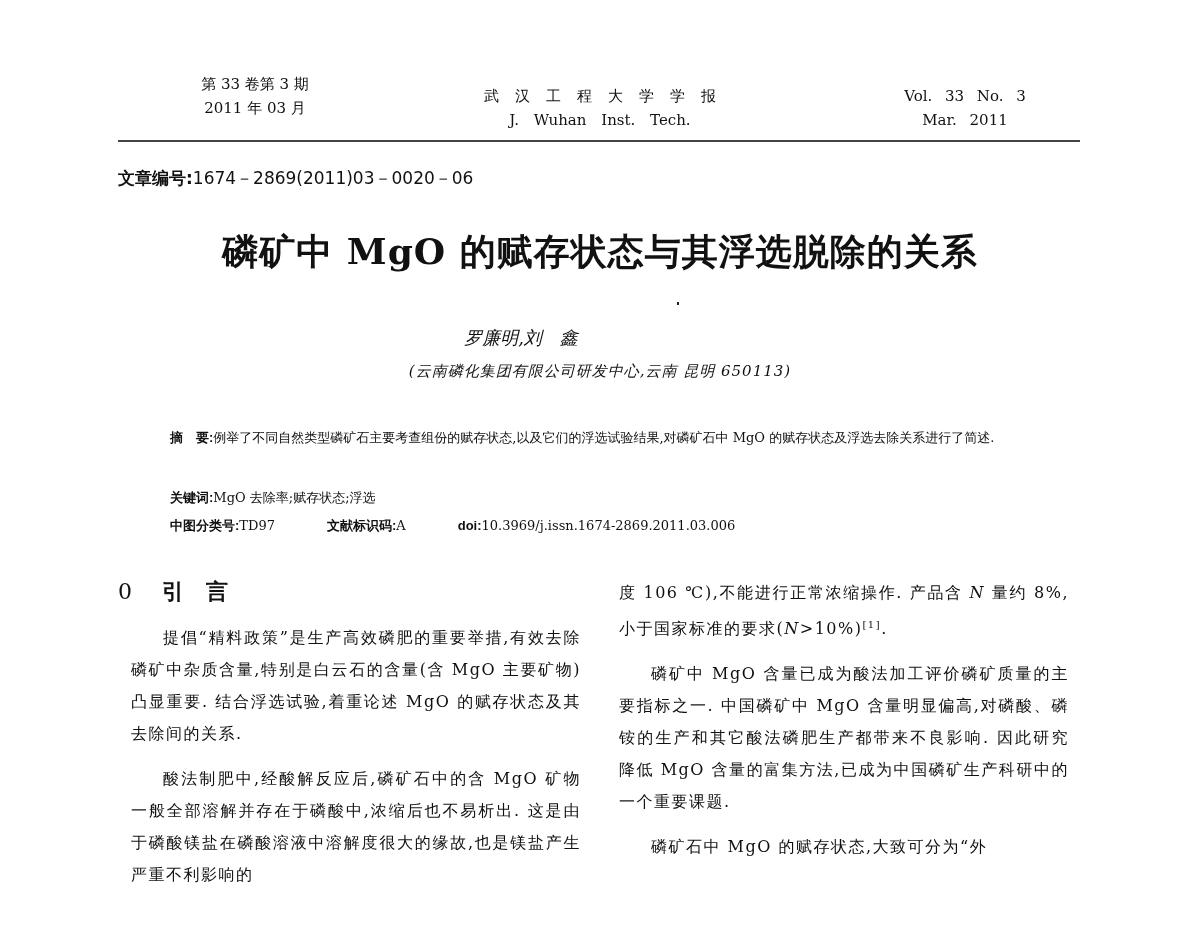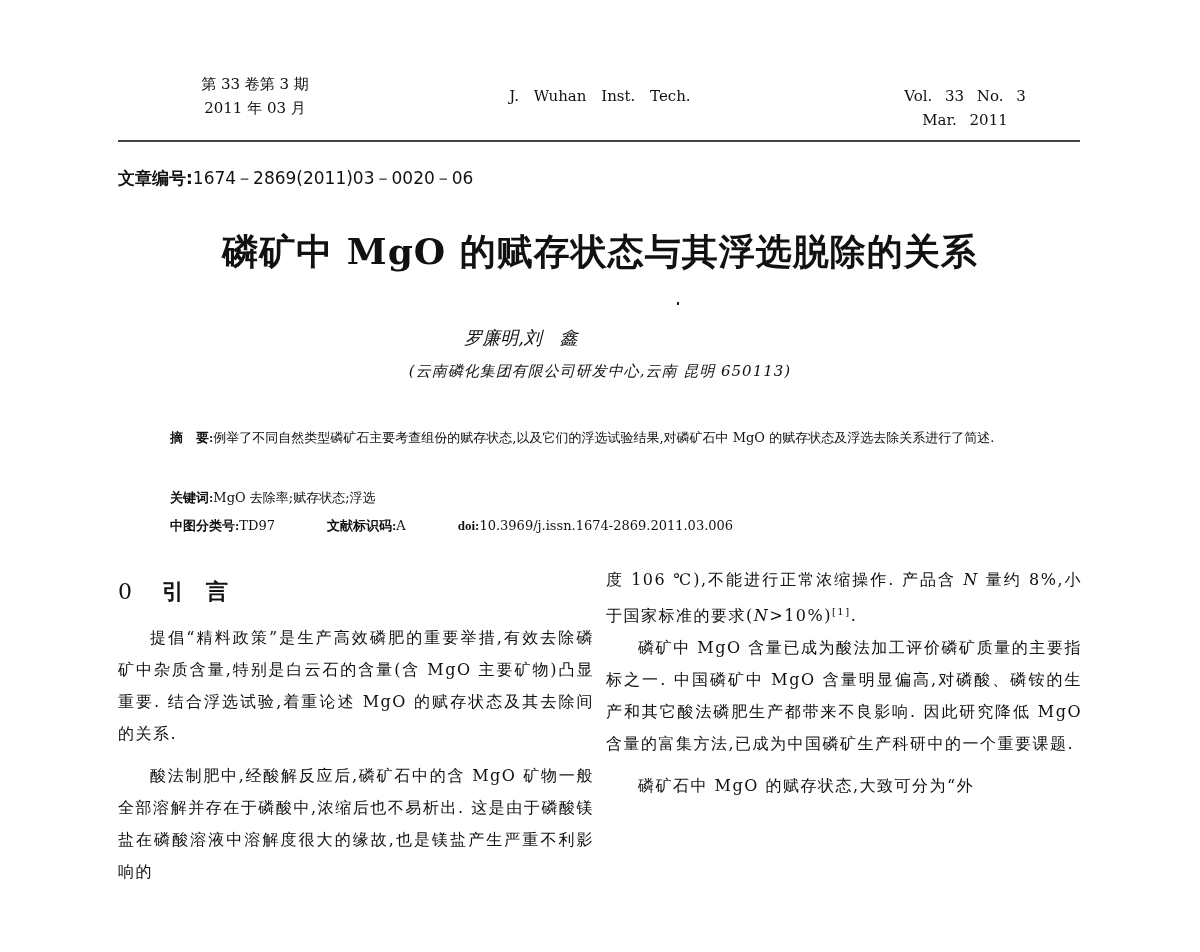--- a/index.html
+++ b/index.html
@@ -69,21 +69,21 @@
 
     
     .meta {
       left: 170px;
       width: 880px;
       font-size: 13px;
       line-height: 20px;
     }
     .meta .lbl {
       font-weight: bold;
-      font-family: Liberation Serif, serif;
+      font-family: Liberation Sans, sans-serif;
     }
     .abstract { top: 428px; }
     .keywords { top: 488px; }
     .classline { top: 516px; }
     .classline span.gap { display: inline-block; width: 52px; }
 
     
     .col {
       width: 476px;
       font-size: 16px;
@@ -100,39 +100,40 @@
       margin: 0;
     }
     .sec-head .num {
       font-family: "DejaVu Serif", "Liberation Serif", serif;
       font-weight: normal;
       display: inline-block;
       width: 44px;
     }
     .sec-head .title-txt.spaced { letter-spacing: 22px; }
     .para {
-      margin: 0;
+      margin: 13px;
       text-align: justify;
       text-indent: 2em;
       letter-spacing: 1.5px;
     }
     .para.noindent { text-indent: 0; }
     .mt6 { margin-top: 6px; }
     .mt10 { margin-top: 10px; }
     .mt16 { margin-top: 16px; }
     sup { font-size: 10px; }
   </style>
 </head>
 <body>
 
 <div class="abs hdr-left">
   <div>第 33 卷第 3 期</div>
   <div>2011 年 03 月</div>
 </div>
 <div class="abs hdr-center">
+  <div class="cn">武汉工程大学学报</div>
   <div class="en">J. Wuhan Inst. Tech.</div>
 </div>
 <div class="abs hdr-right">
   <div class="en">Vol. 33  No. 3</div>
   <div class="en">Mar.  2011</div>
 </div>
 <div class="abs hdr-rule"></div>
 
 <div class="abs article-no">
   <span class="lbl">文章编号:</span><span>1674－2869(2011)03－0020－06</span>

